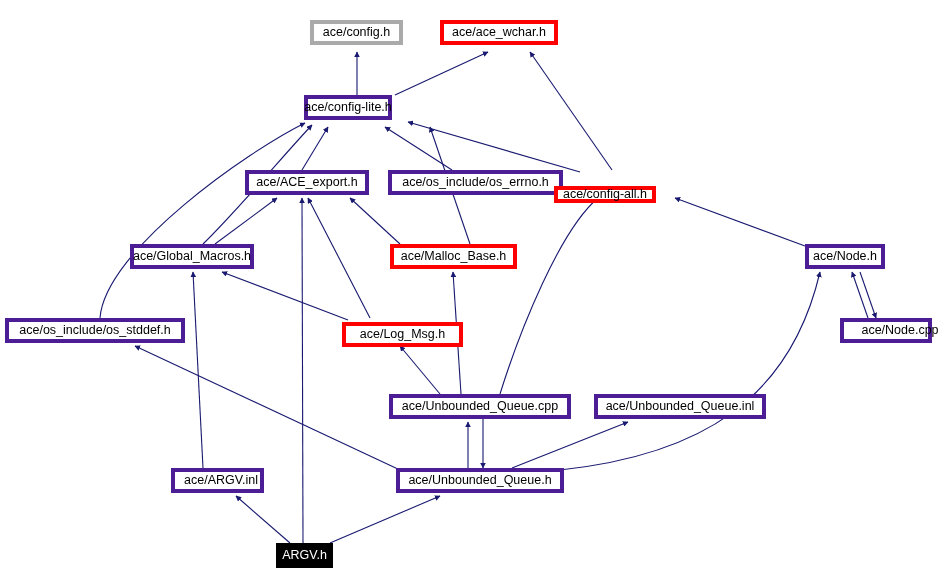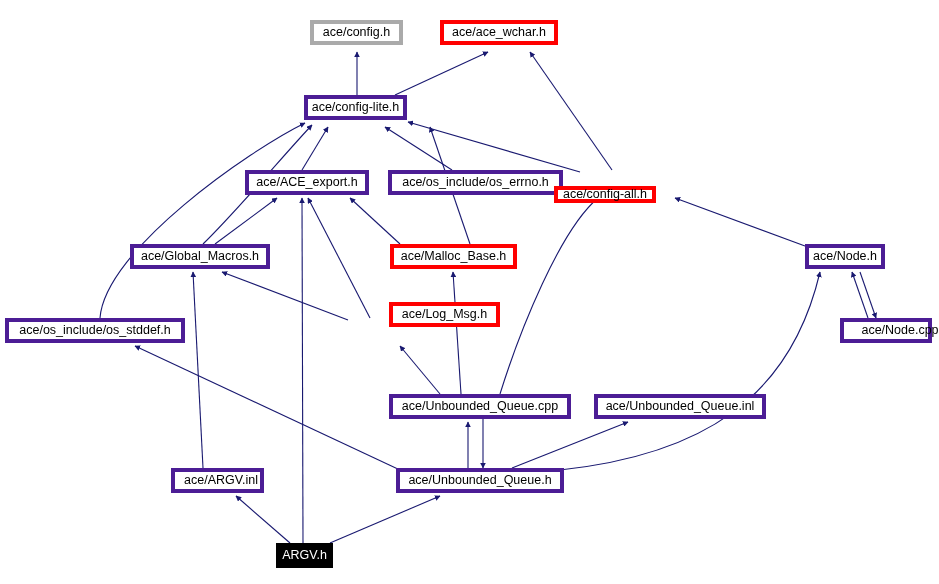--- a/index.html
+++ b/index.html
@@ -95,45 +95,45 @@
       </g>
   </svg>
 
   <div id="nodes">
       <div class="node gray" style="left: 310px; top: 20px; width: 93px; height: 25px;">
         <span class="node-label">ace/config.h</span>
       </div>
       <div class="node red" style="left: 440px; top: 20px; width: 118px; height: 25px;">
         <span class="node-label">ace/ace_wchar.h</span>
       </div>
-      <div class="node" style="left: 304px; top: 95px; width: 103px; height: 25px; text-align: right;">
+      <div class="node" style="left: 304px; top: 95px; width: 88px; height: 25px; text-align: right;">
         <span class="node-label">ace/config-lite.h</span>
       </div>
       <div class="node" style="left: 245px; top: 170px; width: 124px; height: 25px;">
         <span class="node-label">ace/ACE_export.h</span>
       </div>
       <div class="node" style="left: 388px; top: 170px; width: 175px; height: 25px;">
         <span class="node-label">ace/os_include/os_errno.h</span>
       </div>
       <div class="node red" style="left: 554px; top: 170px; width: 102px; height: 17px; margin-top: 16px;">
         <span class="node-label">ace/config-all.h</span>
       </div>
-      <div class="node" style="left: 130px; top: 244px; width: 140px; height: 25px;">
+      <div class="node" style="left: 130px; top: 244px; width: 124px; height: 25px;">
         <span class="node-label">ace/Global_Macros.h</span>
       </div>
       <div class="node red" style="left: 390px; top: 244px; width: 127px; height: 25px;">
         <span class="node-label">ace/Malloc_Base.h</span>
       </div>
       <div class="node" style="left: 805px; top: 244px; width: 80px; height: 25px;">
         <span class="node-label">ace/Node.h</span>
       </div>
       <div class="node" style="left: 5px; top: 318px; width: 180px; height: 25px;">
         <span class="node-label">ace/os_include/os_stddef.h</span>
       </div>
-      <div class="node red" style="left: 342px; top: 302px; width: 111px; height: 25px; margin-left: 47px;">
+      <div class="node red" style="left: 342px; top: 322px; width: 121px; height: 25px;">
         <span class="node-label">ace/Log_Msg.h</span>
       </div>
       <div class="node" style="left: 840px; top: 318px; width: 92px; height: 25px; padding-left: 28px;">
         <span class="node-label">ace/Node.cpp</span>
       </div>
       <div class="node" style="left: 389px; top: 394px; width: 182px; height: 25px;">
         <span class="node-label">ace/Unbounded_Queue.cpp</span>
       </div>
       <div class="node" style="left: 594px; top: 394px; width: 172px; height: 25px;">
         <span class="node-label">ace/Unbounded_Queue.inl</span>

